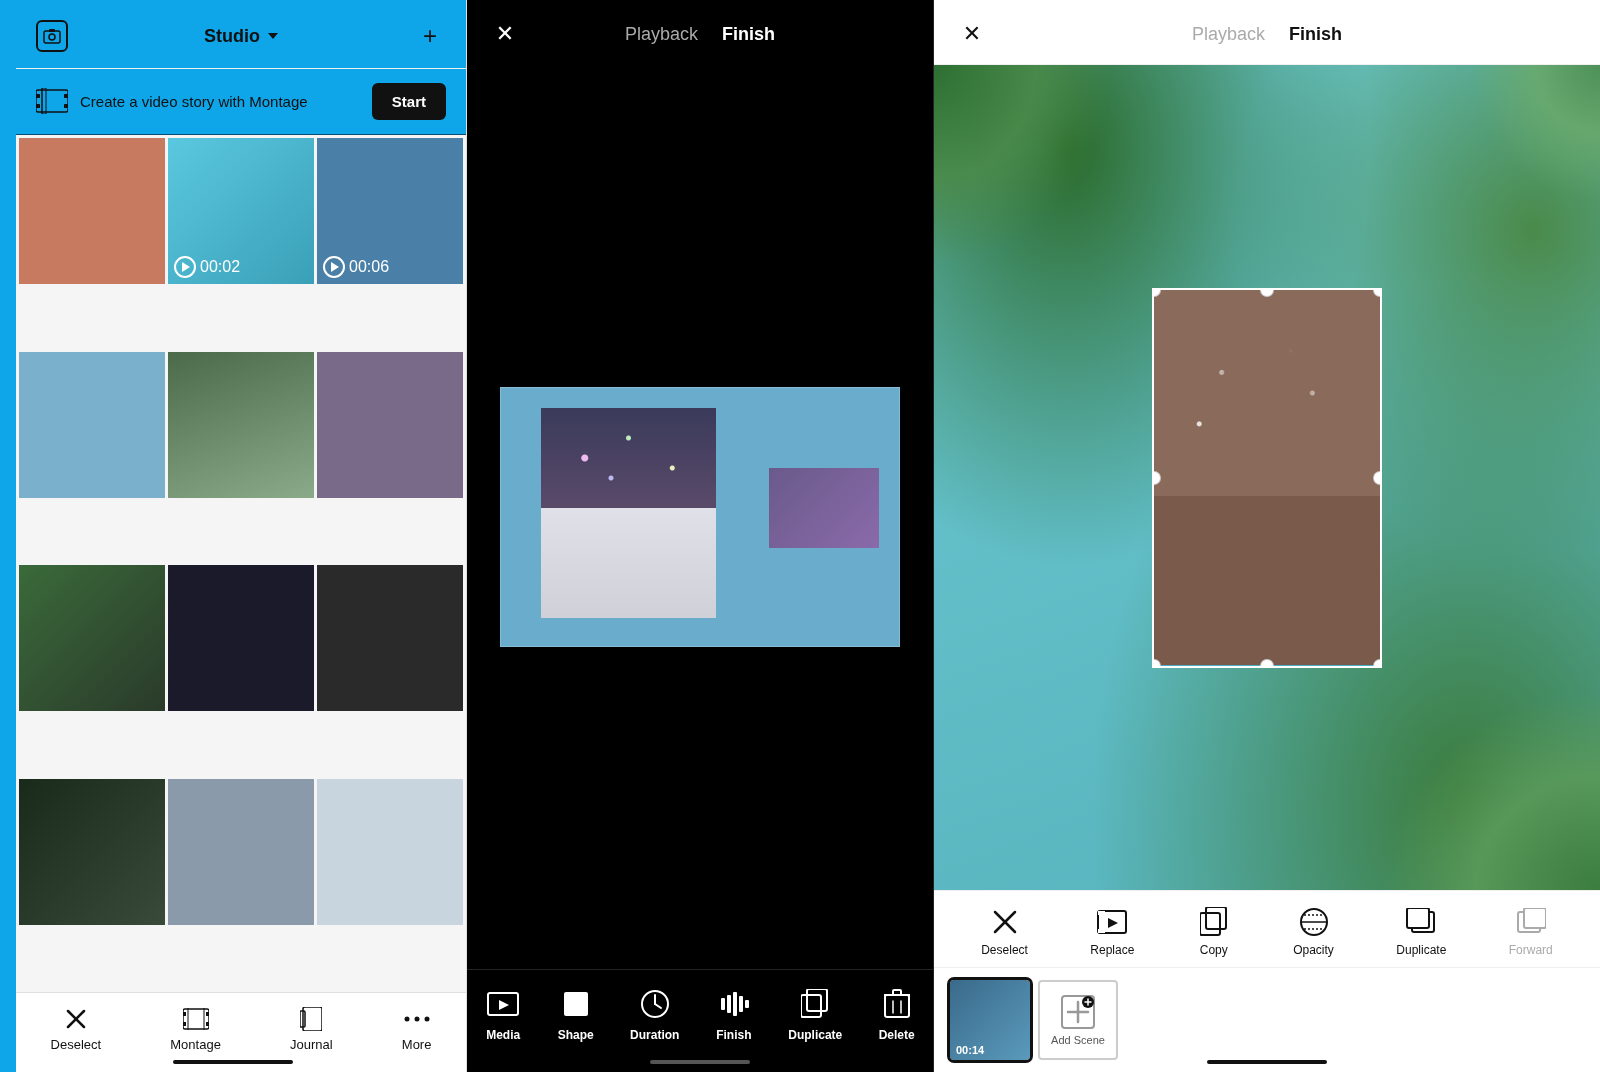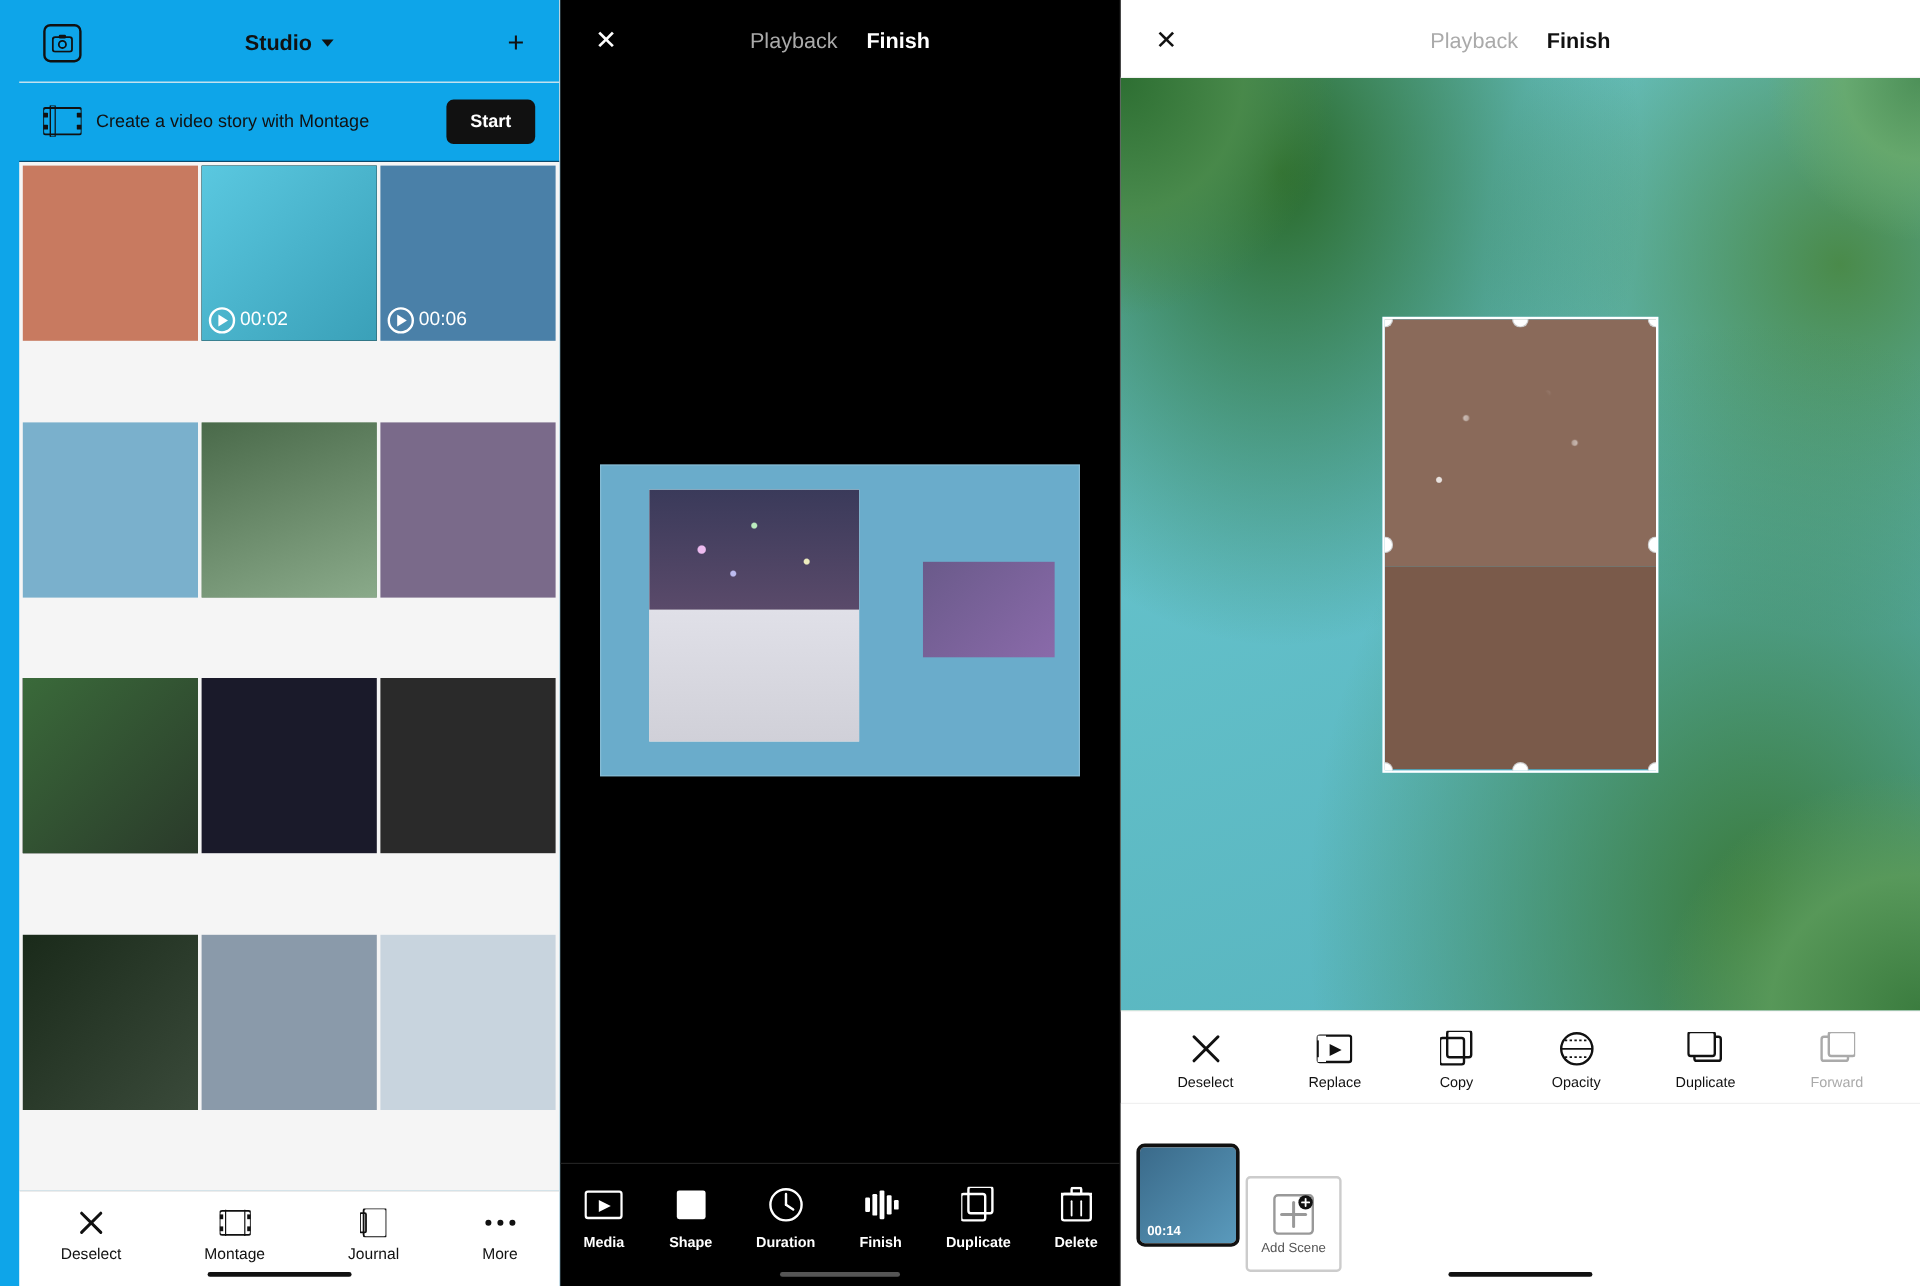--- a/index.html
+++ b/index.html
@@ -485,21 +485,20 @@
       border: 2px solid #ccc;
       border-radius: 4px;
       display: flex;
       flex-direction: column;
       align-items: center;
       justify-content: center;
       gap: 4px;
       cursor: pointer;
       color: #555;
       font-size: 12px;
-      margin-top: 48px;
     }
 
     .p3-bottom-indicator {
       position: absolute;
       bottom: 8px;
       left: 50%;
       transform: translateX(-50%);
       width: 120px;
       height: 4px;
       background: #111;

